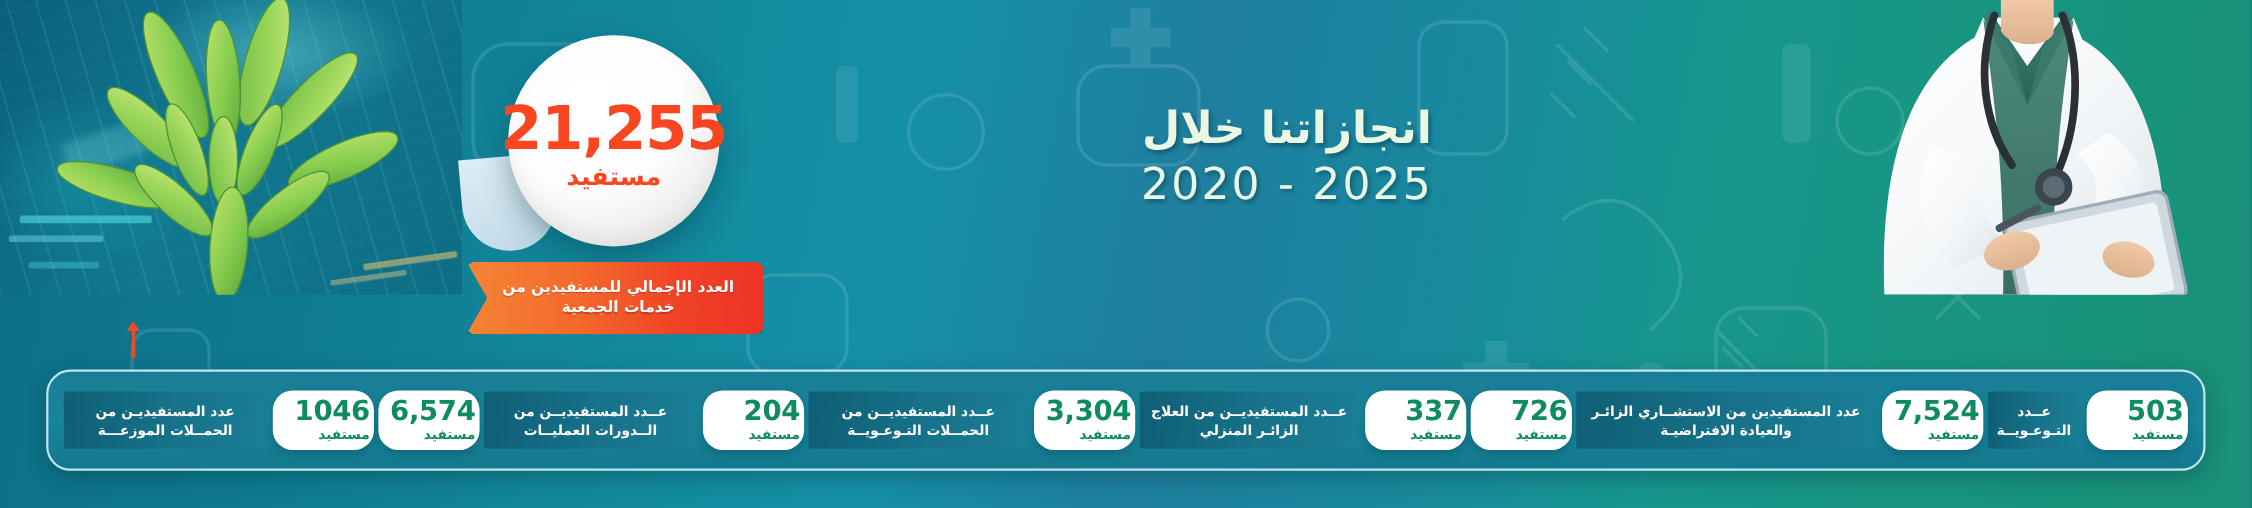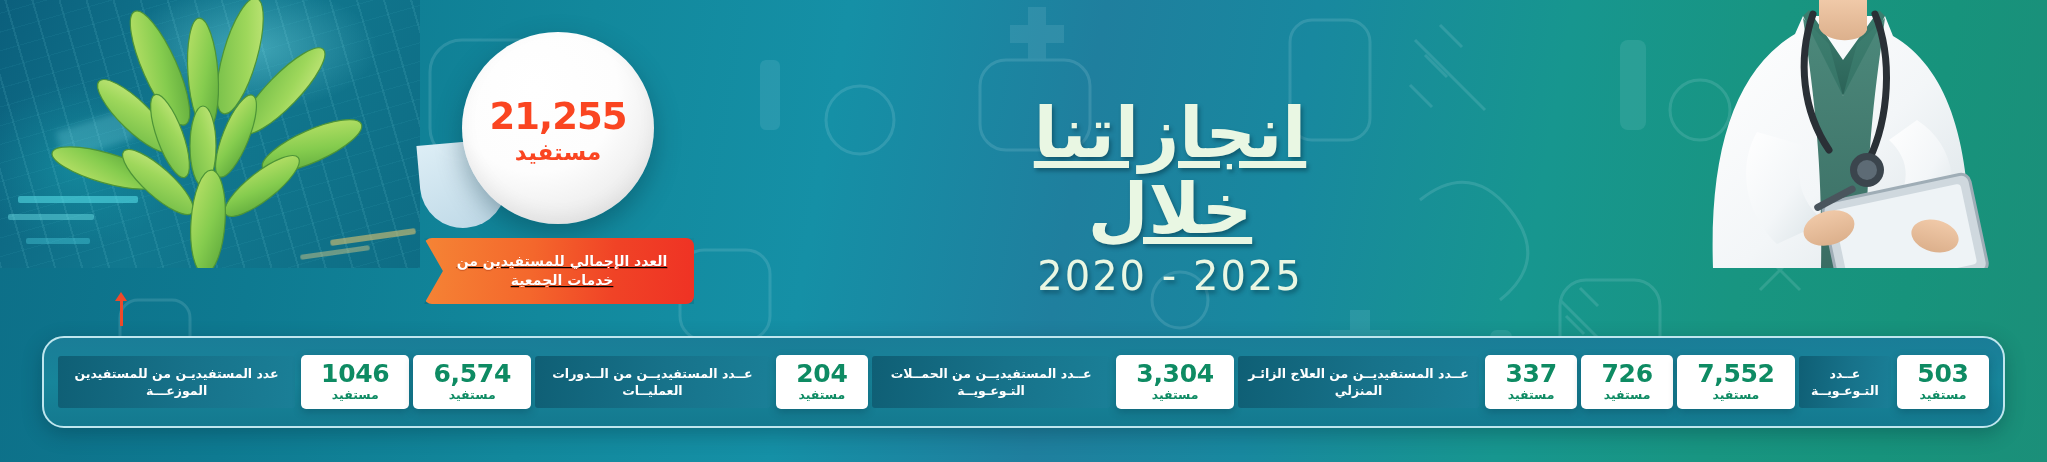--- a/index.html
+++ b/index.html
@@ -54,21 +54,21 @@
   
   .circle-badge {
     position:absolute; left:462px; top:32px; width:192px; height:192px;
     border-radius:50%;
     background:radial-gradient(circle at 38% 30%, #ffffff 0%, #fdfdfd 46%, #ececec 76%, #d9d9d9 100%);
     box-shadow:0 10px 26px rgba(0,40,55,.34), inset 0 -8px 18px rgba(0,0,0,.05);
     display:flex; flex-direction:column; align-items:center; justify-content:center;
     z-index:6;
   }
   .circle-number {
-    font-size:37px; font-weight:bold; color:#fa4521;
+    font-size:55px; font-weight:bold; color:#fa4521;
     letter-spacing:-1px; line-height:1; margin-top:6px;
   }
   .circle-sub {
     font-size:23px; font-weight:bold; color:#fa4521;
     direction:rtl; margin-top:6px; line-height:1;
   }
 
   
   .bowl {
     position:absolute; left:420px; top:142px; width:86px; height:86px;
@@ -79,21 +79,20 @@
 
   
   .ribbon-wrap { position:absolute; left:424px; top:238px; width:270px; height:66px; z-index:7; }
   .ribbon {
     position:absolute; inset:0;
     background:linear-gradient(95deg,#f58435 0%,#f4672c 40%,#f04326 70%,#ef3224 100%);
     clip-path:polygon(0 0, 100% 0, 100% 100%, 0 100%, 7% 50%);
     border-radius:8px;
     display:flex; align-items:center; justify-content:center;
     box-shadow:0 6px 16px rgba(0,30,45,.3);
-    text-decoration:underline;
   }
   .ribbon-text {
     direction:rtl; color:#ffffff; font-weight:bold;
     font-size:14px; line-height:1.34; text-align:center;
     padding:4px 16px 4px 22px; letter-spacing:.2px;
     text-shadow:0 1px 1px rgba(120,20,0,.35);
   }
   .ribbon-arrow {
     position:absolute; left:120px; top:300px; width:3px; height:26px;
     background:#ef4a2a; z-index:7;
@@ -103,24 +102,23 @@
     border-left:6px solid transparent; border-right:6px solid transparent;
     border-bottom:9px solid #ef4a2a;
   }
 
   
   .title-block {
     position:absolute; left:960px; top:96px; width:420px;
     direction:rtl; text-align:center; z-index:5;
   }
   .title-main {
-    font-size:70px; font-weight:bold; color:#e9f7e3;
+    font-size:40px; font-weight:bold; color:#e9f7e3;
     line-height:1.08; letter-spacing:1px;
     text-shadow:2px 3px 4px rgba(0,45,60,.45);
-    text-decoration:underline;
   }
   .title-years {
     font-size:40px; font-weight:normal; color:#e9f7e3;
     line-height:1.15; margin-top:6px; letter-spacing:2px;
     text-shadow:2px 3px 4px rgba(0,45,60,.45);
   }
 
   
   .stats-bar {
     position:absolute; left:42px; right:42px; top:336px; height:92px;
@@ -136,23 +134,23 @@
   }
   .stat-label {
     background:linear-gradient(95deg,#0f5f75 0%,#17728a 55%,#1a7f97 100%);
     color:#ffffff; direction:rtl; text-align:center;
     font-size:12.5px; font-weight:bold; line-height:1.38;
     padding:7px 8px; border-radius:3px;
     min-height:52px; display:flex; align-items:center; justify-content:center;
     flex:1 1 auto; letter-spacing:.1px;
   }
   .stat-pill {
-    background:#ffffff; border-radius:5px;
-    padding:6px 20px 7px; min-width:92px;
-    display:flex; flex-direction:column; align-items:center; justify-content:center;
+    background:#ffffff; border-radius:18px;
+    padding:6px 4px 7px; min-width:92px;
+    display:flex; flex-direction:column; align-items:flex-end; justify-content:center;
     box-shadow:0 3px 9px rgba(0,40,55,.28);
     flex:0 0 auto;
   }
   .stat-value {
     font-size:25px; font-weight:bold; color:#0e8b63;
     line-height:1; letter-spacing:-.3px;
   }
   .stat-unit {
     font-size:12.5px; font-weight:bold; color:#0e8b63;
     direction:rtl; line-height:1; margin-top:3px;
@@ -305,23 +303,24 @@
   <div class="stats-bar" id="stats-bar">
       <div class="stat-item">
         <div class="stat-pill">
           <div class="stat-value">503</div>
           <div class="stat-unit">مستفيد</div>
         </div>
         <div class="stat-label">عــدد التـوعـويــة</div>
       </div>
       <div class="stat-item">
         <div class="stat-pill">
-          <div class="stat-value">7,552</div>
-          <div class="stat-unit">مستفيد</div>
-        </div>
+          <div class="stat-value">7,524</div>
+          <div class="stat-unit">مستفيد</div>
+        </div>
+        <div class="stat-label">عدد المستفيدين من الاستشــاري الزائـر والعيادة الافتراضيـة</div>
       </div>
       <div class="stat-item">
         <div class="stat-pill">
           <div class="stat-value">726</div>
           <div class="stat-unit">مستفيد</div>
         </div>
       </div>
       <div class="stat-item">
         <div class="stat-pill">
           <div class="stat-value">337</div>
@@ -347,17 +346,17 @@
         <div class="stat-pill">
           <div class="stat-value">6,574</div>
           <div class="stat-unit">مستفيد</div>
         </div>
       </div>
       <div class="stat-item">
         <div class="stat-pill">
           <div class="stat-value">1046</div>
           <div class="stat-unit">مستفيد</div>
         </div>
-        <div class="stat-label">عدد المستفيديـن من للمستفيدين الموزعـــة</div>
+        <div class="stat-label">عدد المستفيديـن من الحمــلات الموزعـــة</div>
       </div>
     </div>
 
 </div>
 
 </body></html>

